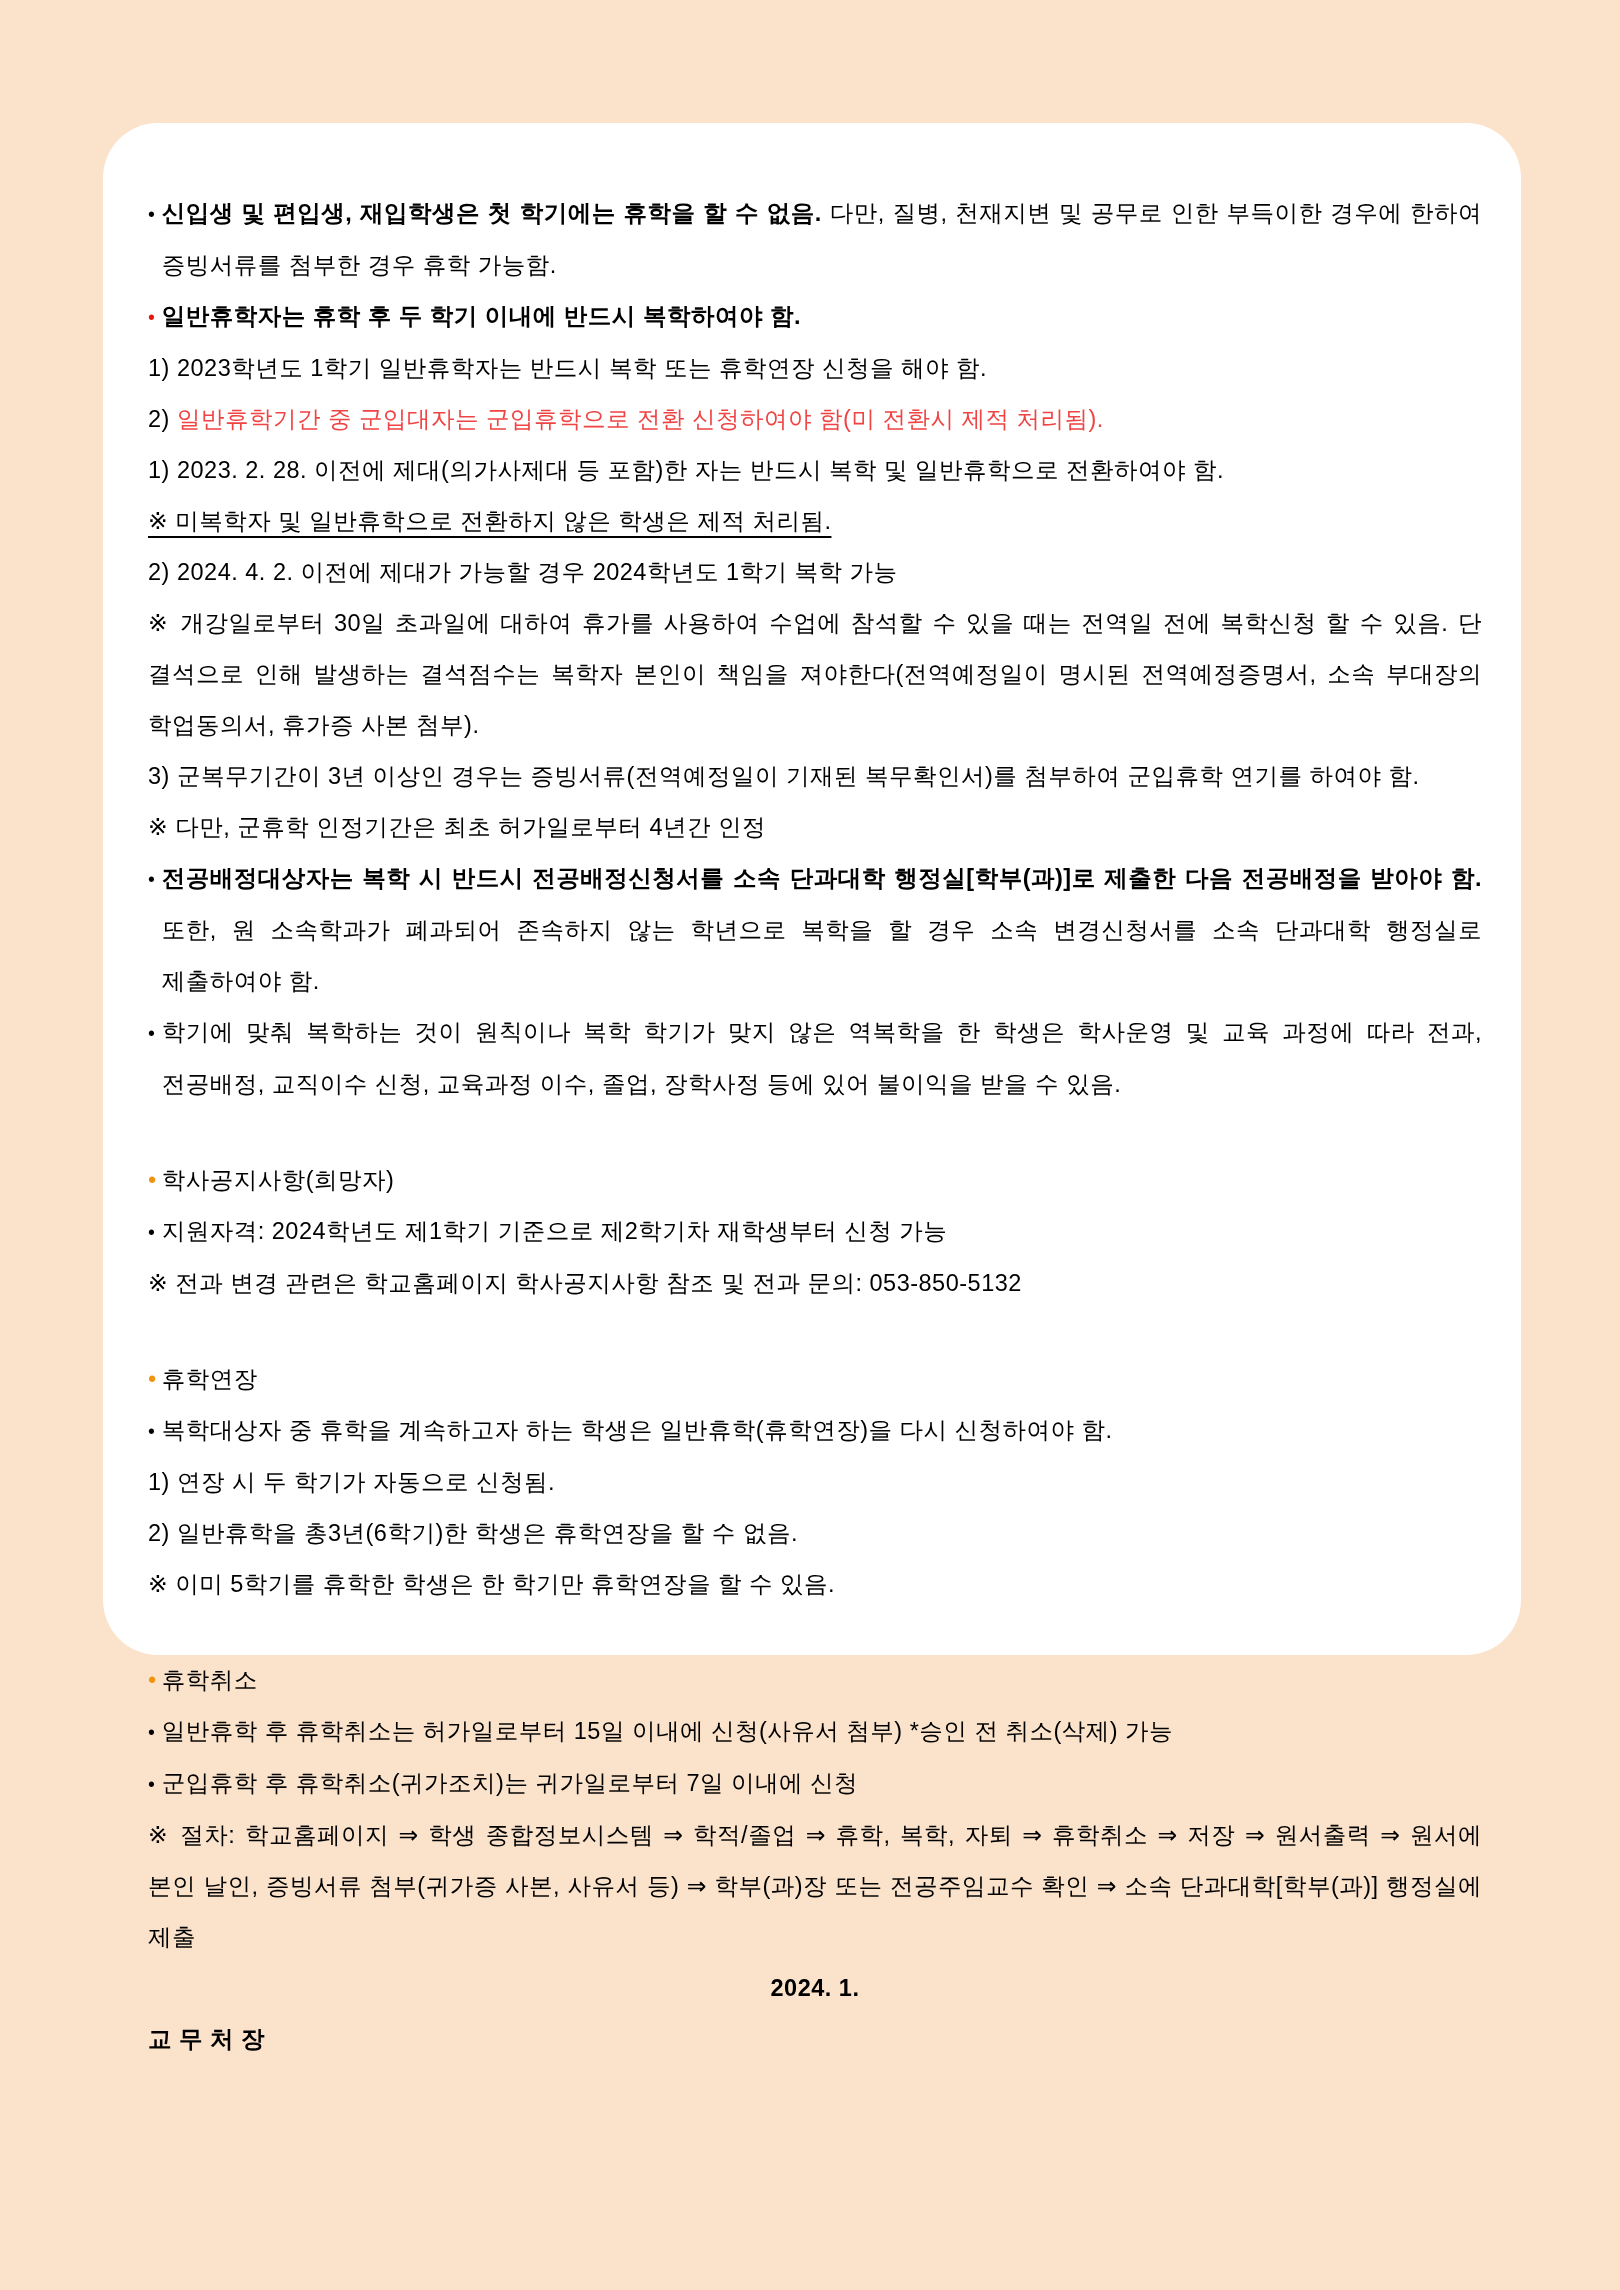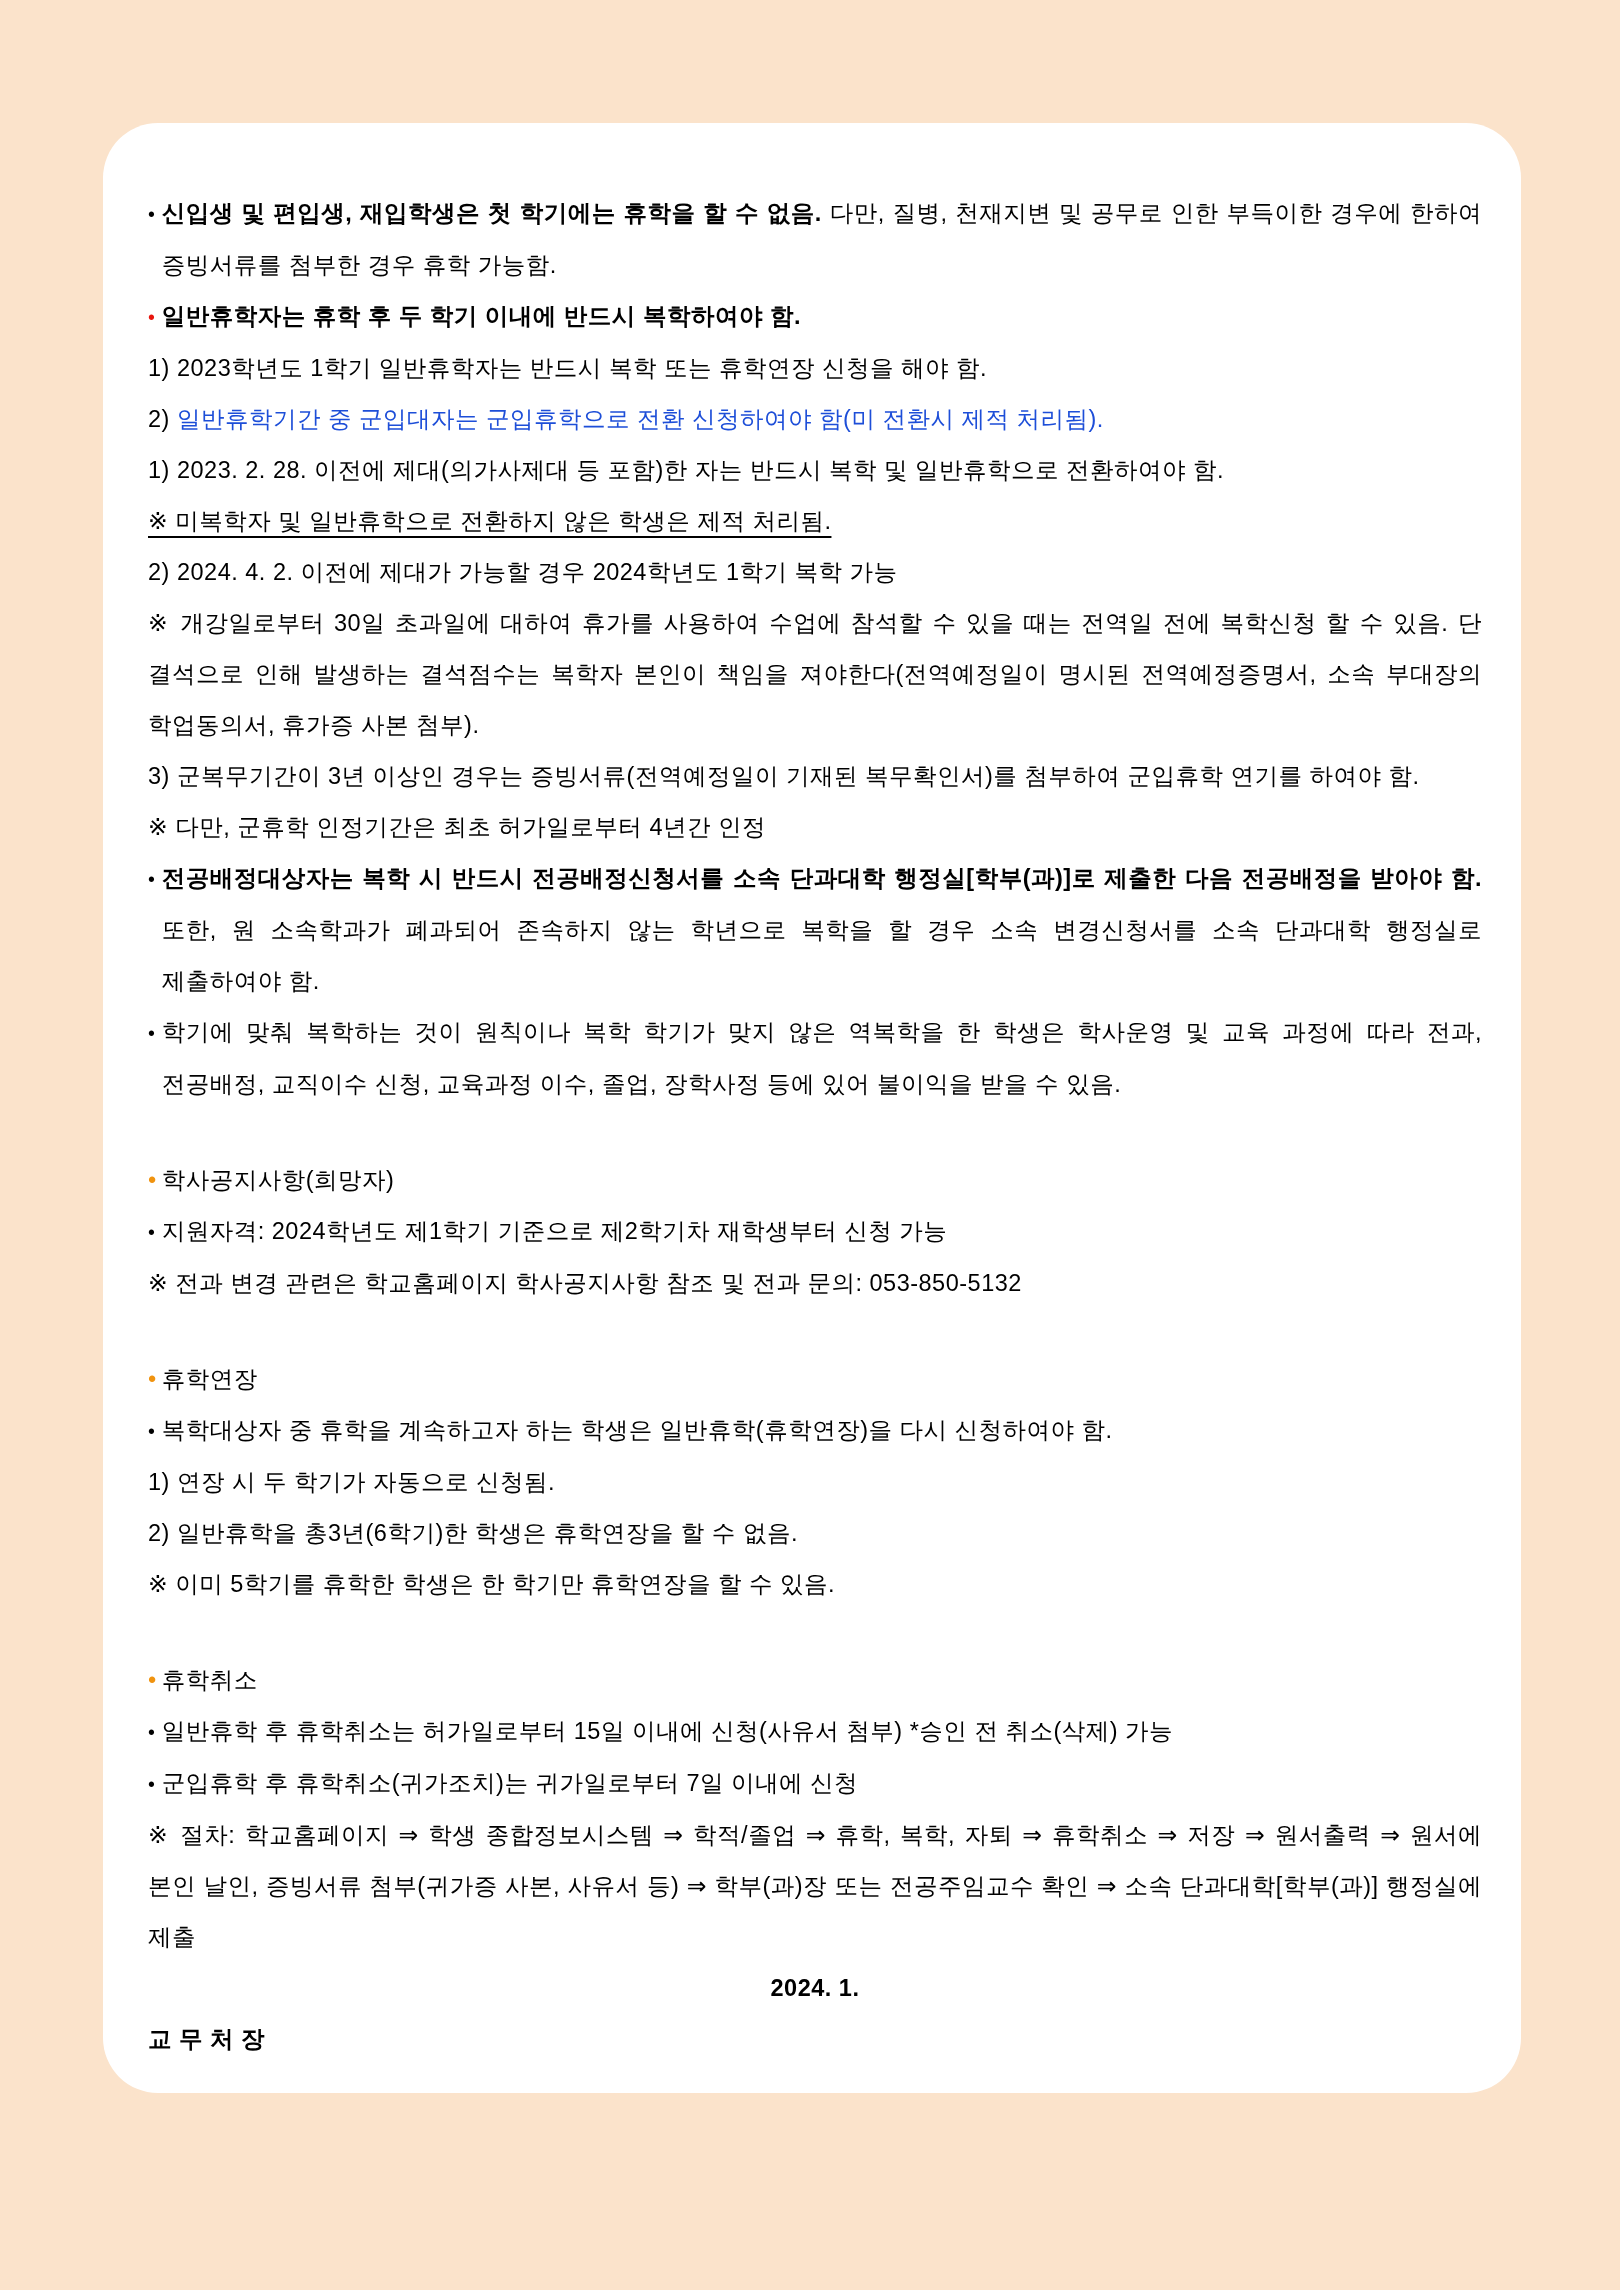--- a/index.html
+++ b/index.html
@@ -5,40 +5,40 @@
   html,body{margin:0;padding:0;}
   .page{
     position:relative;
     width:1620px;height:2291px;
     background:#fbe3cb;
     font-family:"Liberation Sans","DejaVu Sans",sans-serif;
     overflow:hidden;
   }
   .card{
     position:absolute;left:103px;top:123px;
-    width:1418px;height:1970px;
+    width:1418px;height:1532px;
     background:#ffffff;
     border-radius:55px;
     box-sizing:border-box;
     padding:65px 39px 0 45px;
   }
   .card p{
     margin:0;
     font-size:23.5px;
     line-height:51px;
     color:#000000;
     text-align:justify;
     letter-spacing:0.5px;
     word-break:keep-all;
   }
   .li1{padding-left:13.7px;text-indent:-13.7px;}
   .blt{display:inline-block;width:13.7px;text-indent:0;font-size:19.6px;}
   .li2{margin-left:15.7px;}
   .b{font-weight:bold;}
-  .red{color:#1d4ed8;}
+  .red{color:#ef4444;}
   .red-blt{color:#e8150d;}
   .orange-blt{color:#f0930f;font-size:23.5px;}
   .ul{text-decoration:underline;text-underline-offset:6.9px;}
   .section{margin-top:45px;}
   .head{margin-left:-11.8px;}
   .footer-date{text-align:center !important;font-weight:bold;font-size:26.5px;margin-top:3.9px;}
   .footer-sign{text-align:right;font-weight:bold;font-size:45px;line-height:61px;letter-spacing:15.7px;}
 </style>
 </head>
 <body>

